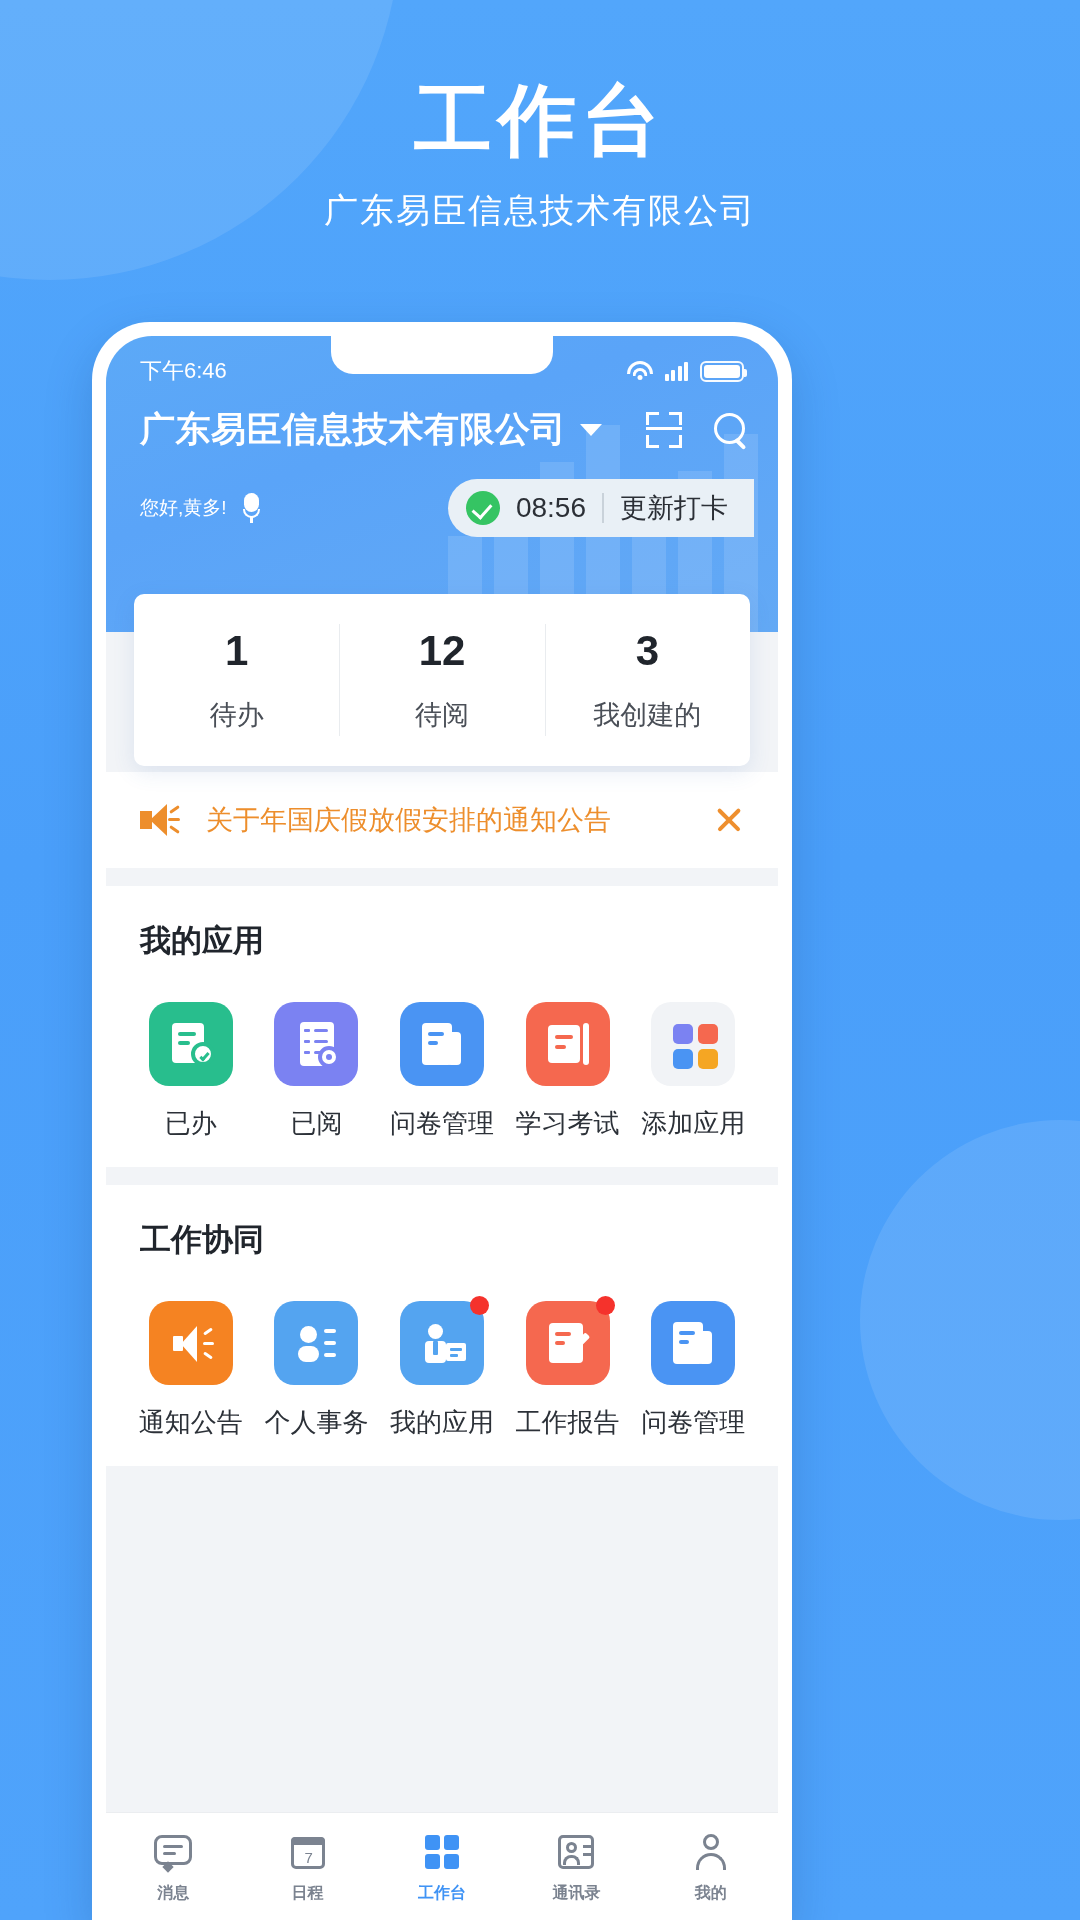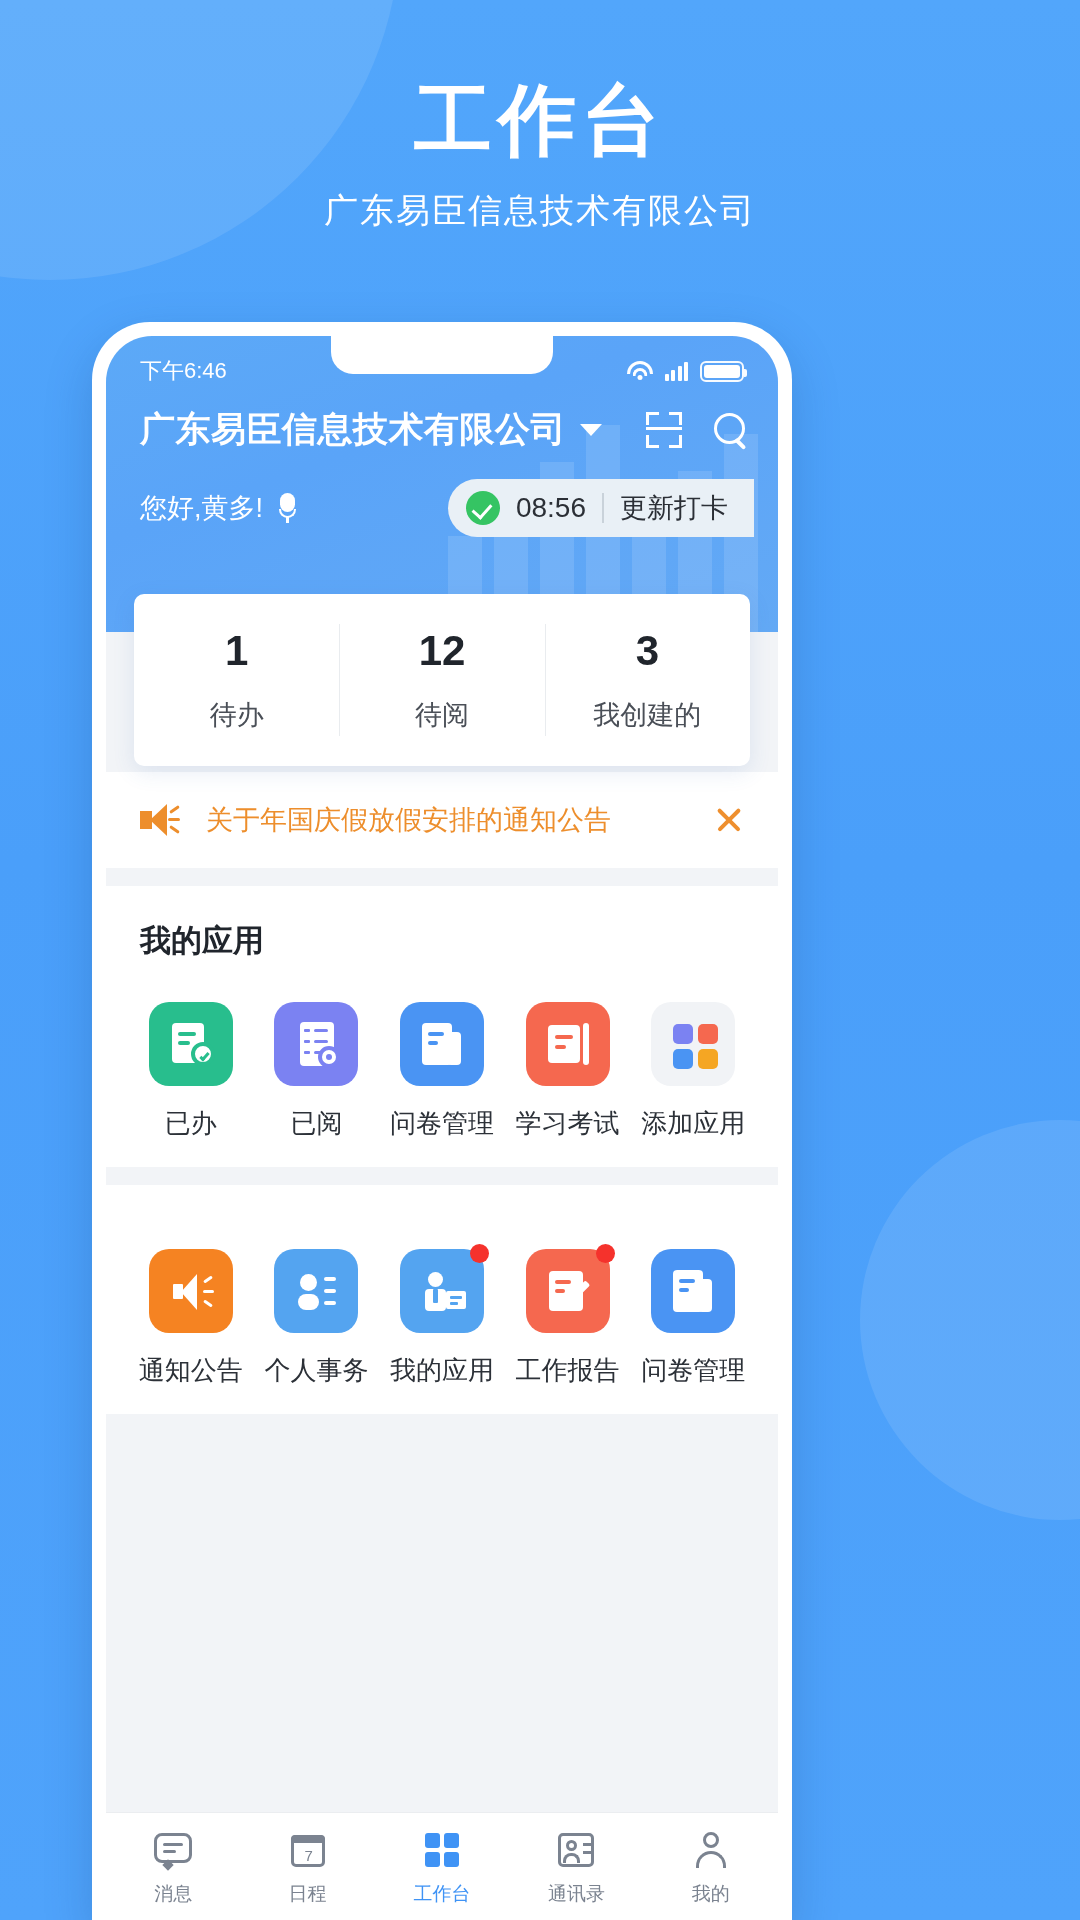--- a/index.html
+++ b/index.html
@@ -74,21 +74,21 @@
   .scan .p4 { bottom:0; right:0; border-left:none; border-top:none; }
   .scan .line { top:15px; left:0; width:36px; height:3.5px; background:#fff; border:none; }
   .mag { width: 34px; height: 34px; position: relative; }
   .mag::before { content:""; position:absolute; top:0; left:0; width:25px; height:25px;
                  border:3.5px solid #fff; border-radius:50%; }
   .mag::after { content:""; position:absolute; bottom:1px; right:1px; width:13px; height:3.5px;
                 background:#fff; transform: rotate(45deg); border-radius:2px; }
 
   .greet-row { position: relative; z-index: 30; display: flex; align-items: center;
                padding: 26px 24px 0 34px; }
-  .greet { color: #fff; font-size: 27px; text-align: right; }
+  .greet { color: #fff; font-size: 19px; text-align: right; }
   .mic { margin-left: 16px; width: 17px; height: 30px; position: relative; }
   .mic .cap { width: 15px; height: 19px; background: #fff; border-radius: 8px;
               position: absolute; top: 0; left: 1px; }
   .mic .arc { position: absolute; bottom: 5px; left: 0; width: 17px; height: 9px;
               border: 2.5px solid #fff; border-top: none; border-radius: 0 0 10px 10px; }
   .mic .stem { position: absolute; bottom: 0; left: 7px; width: 3px; height: 6px; background:#fff; }
   .punch { margin-left: auto; display: flex; align-items: center; height: 58px;
            background: #e9f0f6; border-radius: 29px 0 0 29px; padding: 0 26px 0 18px; gap: 16px; }
   .tick { width: 34px; height: 34px; border-radius: 50%; background: #35c463;
           position: relative; flex: none; }
@@ -138,21 +138,21 @@
   .tile { width: 84px; height: 84px; border-radius: 20px; position: relative;
           display: flex; align-items: center; justify-content: center; }
   .cell-lbl { margin-top: 20px; font-size: 26px; color: #2c3138; }
   .dot { position: absolute; top: -5px; right: -5px; width: 19px; height: 19px;
          border-radius: 50%; background: #f5322c; }
 
   .bottomnav { position: absolute; left: 0; right: 0; bottom: 0; height: 110px; background: #fff;
                border-top: 1px solid #ebedf0; display: flex; align-items: center; z-index: 35; }
   .nav { flex: 1; display: flex; flex-direction: column; align-items: center; gap: 10px; }
   .nav-lbl { font-size: 23px; color: #7b8характер; }
-  .nav-lbl { font-size: 19px; color: #7b8390; }
+  .nav-lbl { font-size: 16px; color: #7b8390; font-weight: bold; }
   .nav.active .nav-lbl { color: #3f93f5; }
   .nav-ico { width: 42px; height: 42px; position: relative; color: #7b8390; }
   .nav.active .nav-ico { color: #3f93f5; }
 </style>
 </head>
 <body>
 
 <div class="promo-bg">
   <div class="blob-tl"></div>
   <div class="blob-r"></div>
@@ -301,20 +301,21 @@
                   <div style="position: absolute; left: 6px; top: 31px; width: 20px; height: 20px; background: rgb(74, 148, 243); border-radius: 5px;"></div>
                   <div style="position: absolute; left: 31px; top: 31px; width: 20px; height: 20px; background: rgb(245, 166, 35); border-radius: 5px;"></div>
                 </div>
               </div>
               <div class="cell-lbl">添加应用</div>
             </div>
           </div>
       </div>
 
       <div class="sect">
+        <div class="sect-title">工作协同</div>
         <div class="grid" id="grid-collab">
             <div class="cell">
               <div class="tile" style="background: rgb(245, 131, 34);">
                 <div style="position: relative; width: 52px; height: 52px; display: flex; align-items: center; justify-content: center;">
                   <div style="position: absolute; left: 8px; top: 19px; width: 10px; height: 15px; background: rgb(255, 255, 255); border-radius: 1px;"></div>
                   <div style="position: absolute; left: 16px; top: 9px; width: 0px; height: 0px; border-top: 18px solid transparent; border-bottom: 18px solid transparent; border-right: 16px solid rgb(255, 255, 255);"></div>
                   <div style="position: absolute; left: 38px; top: 13px; width: 10px; height: 3px; background: rgb(255, 255, 255); border-radius: 2px; transform: rotate(-35deg);"></div>
                   <div style="position: absolute; left: 38px; top: 25px; width: 11px; height: 3px; background: rgb(255, 255, 255); border-radius: 2px;"></div>
                   <div style="position: absolute; left: 38px; top: 37px; width: 10px; height: 3px; background: rgb(255, 255, 255); border-radius: 2px; transform: rotate(35deg);"></div>
                 </div>

